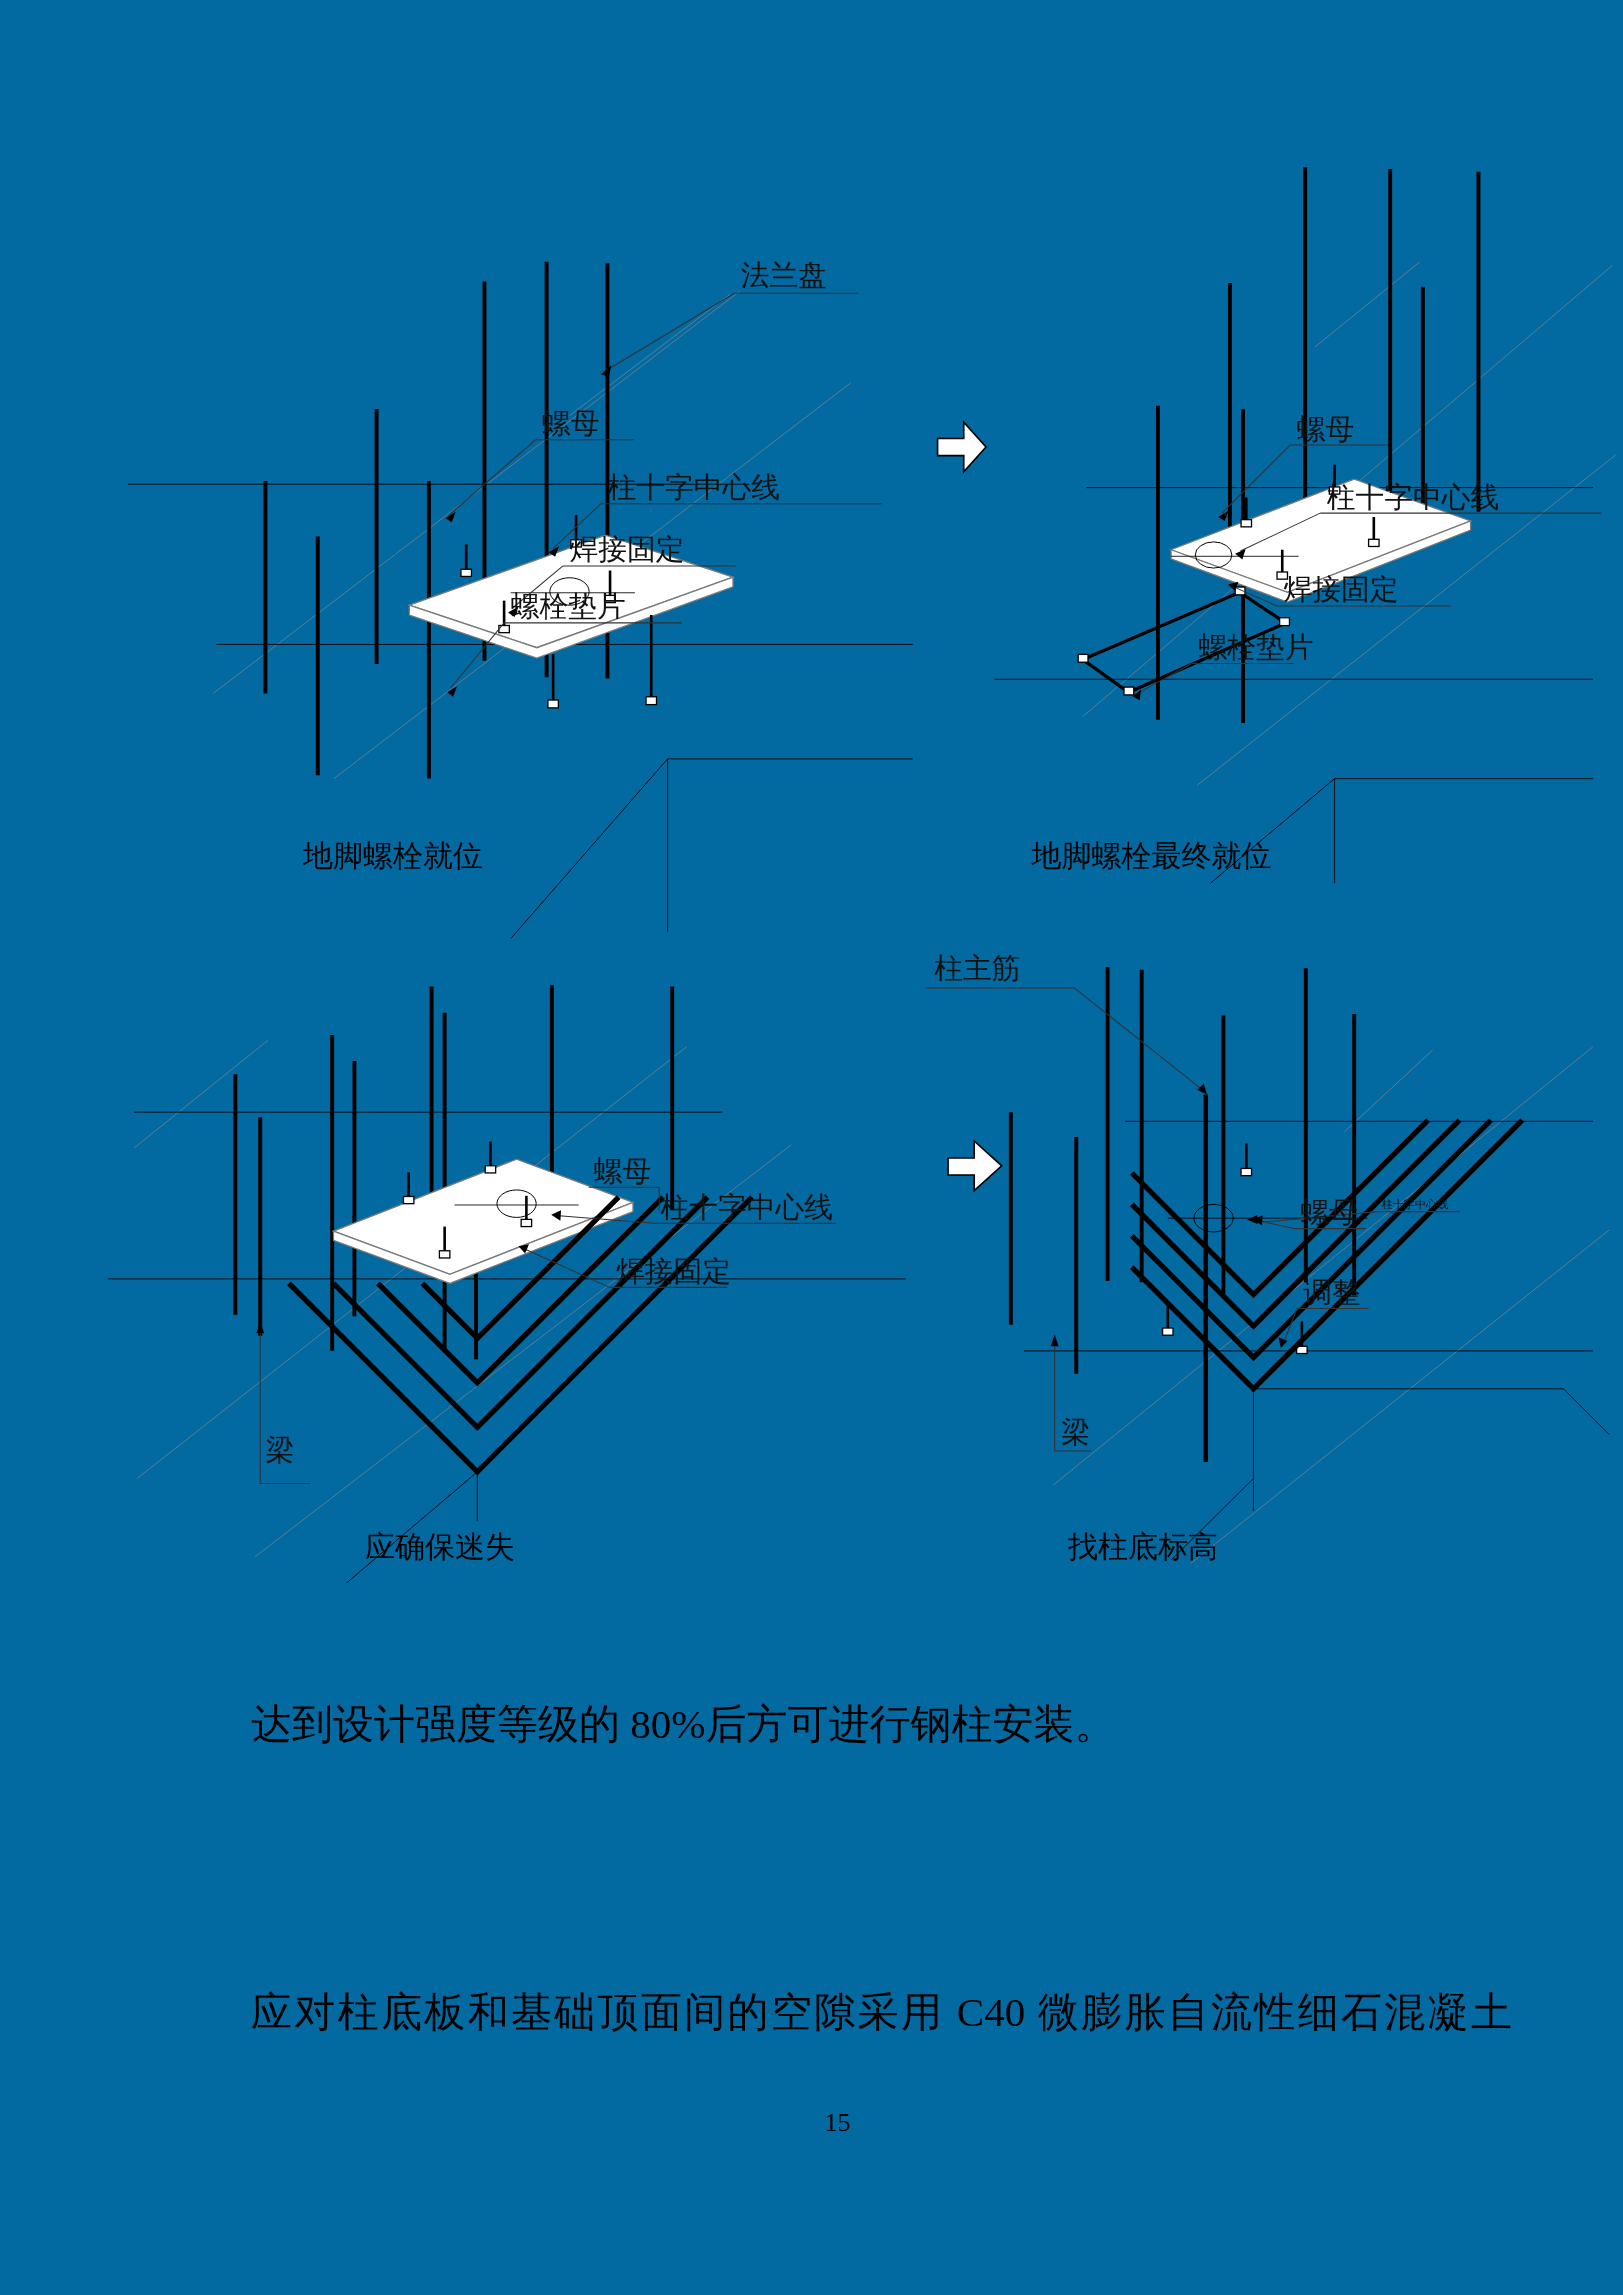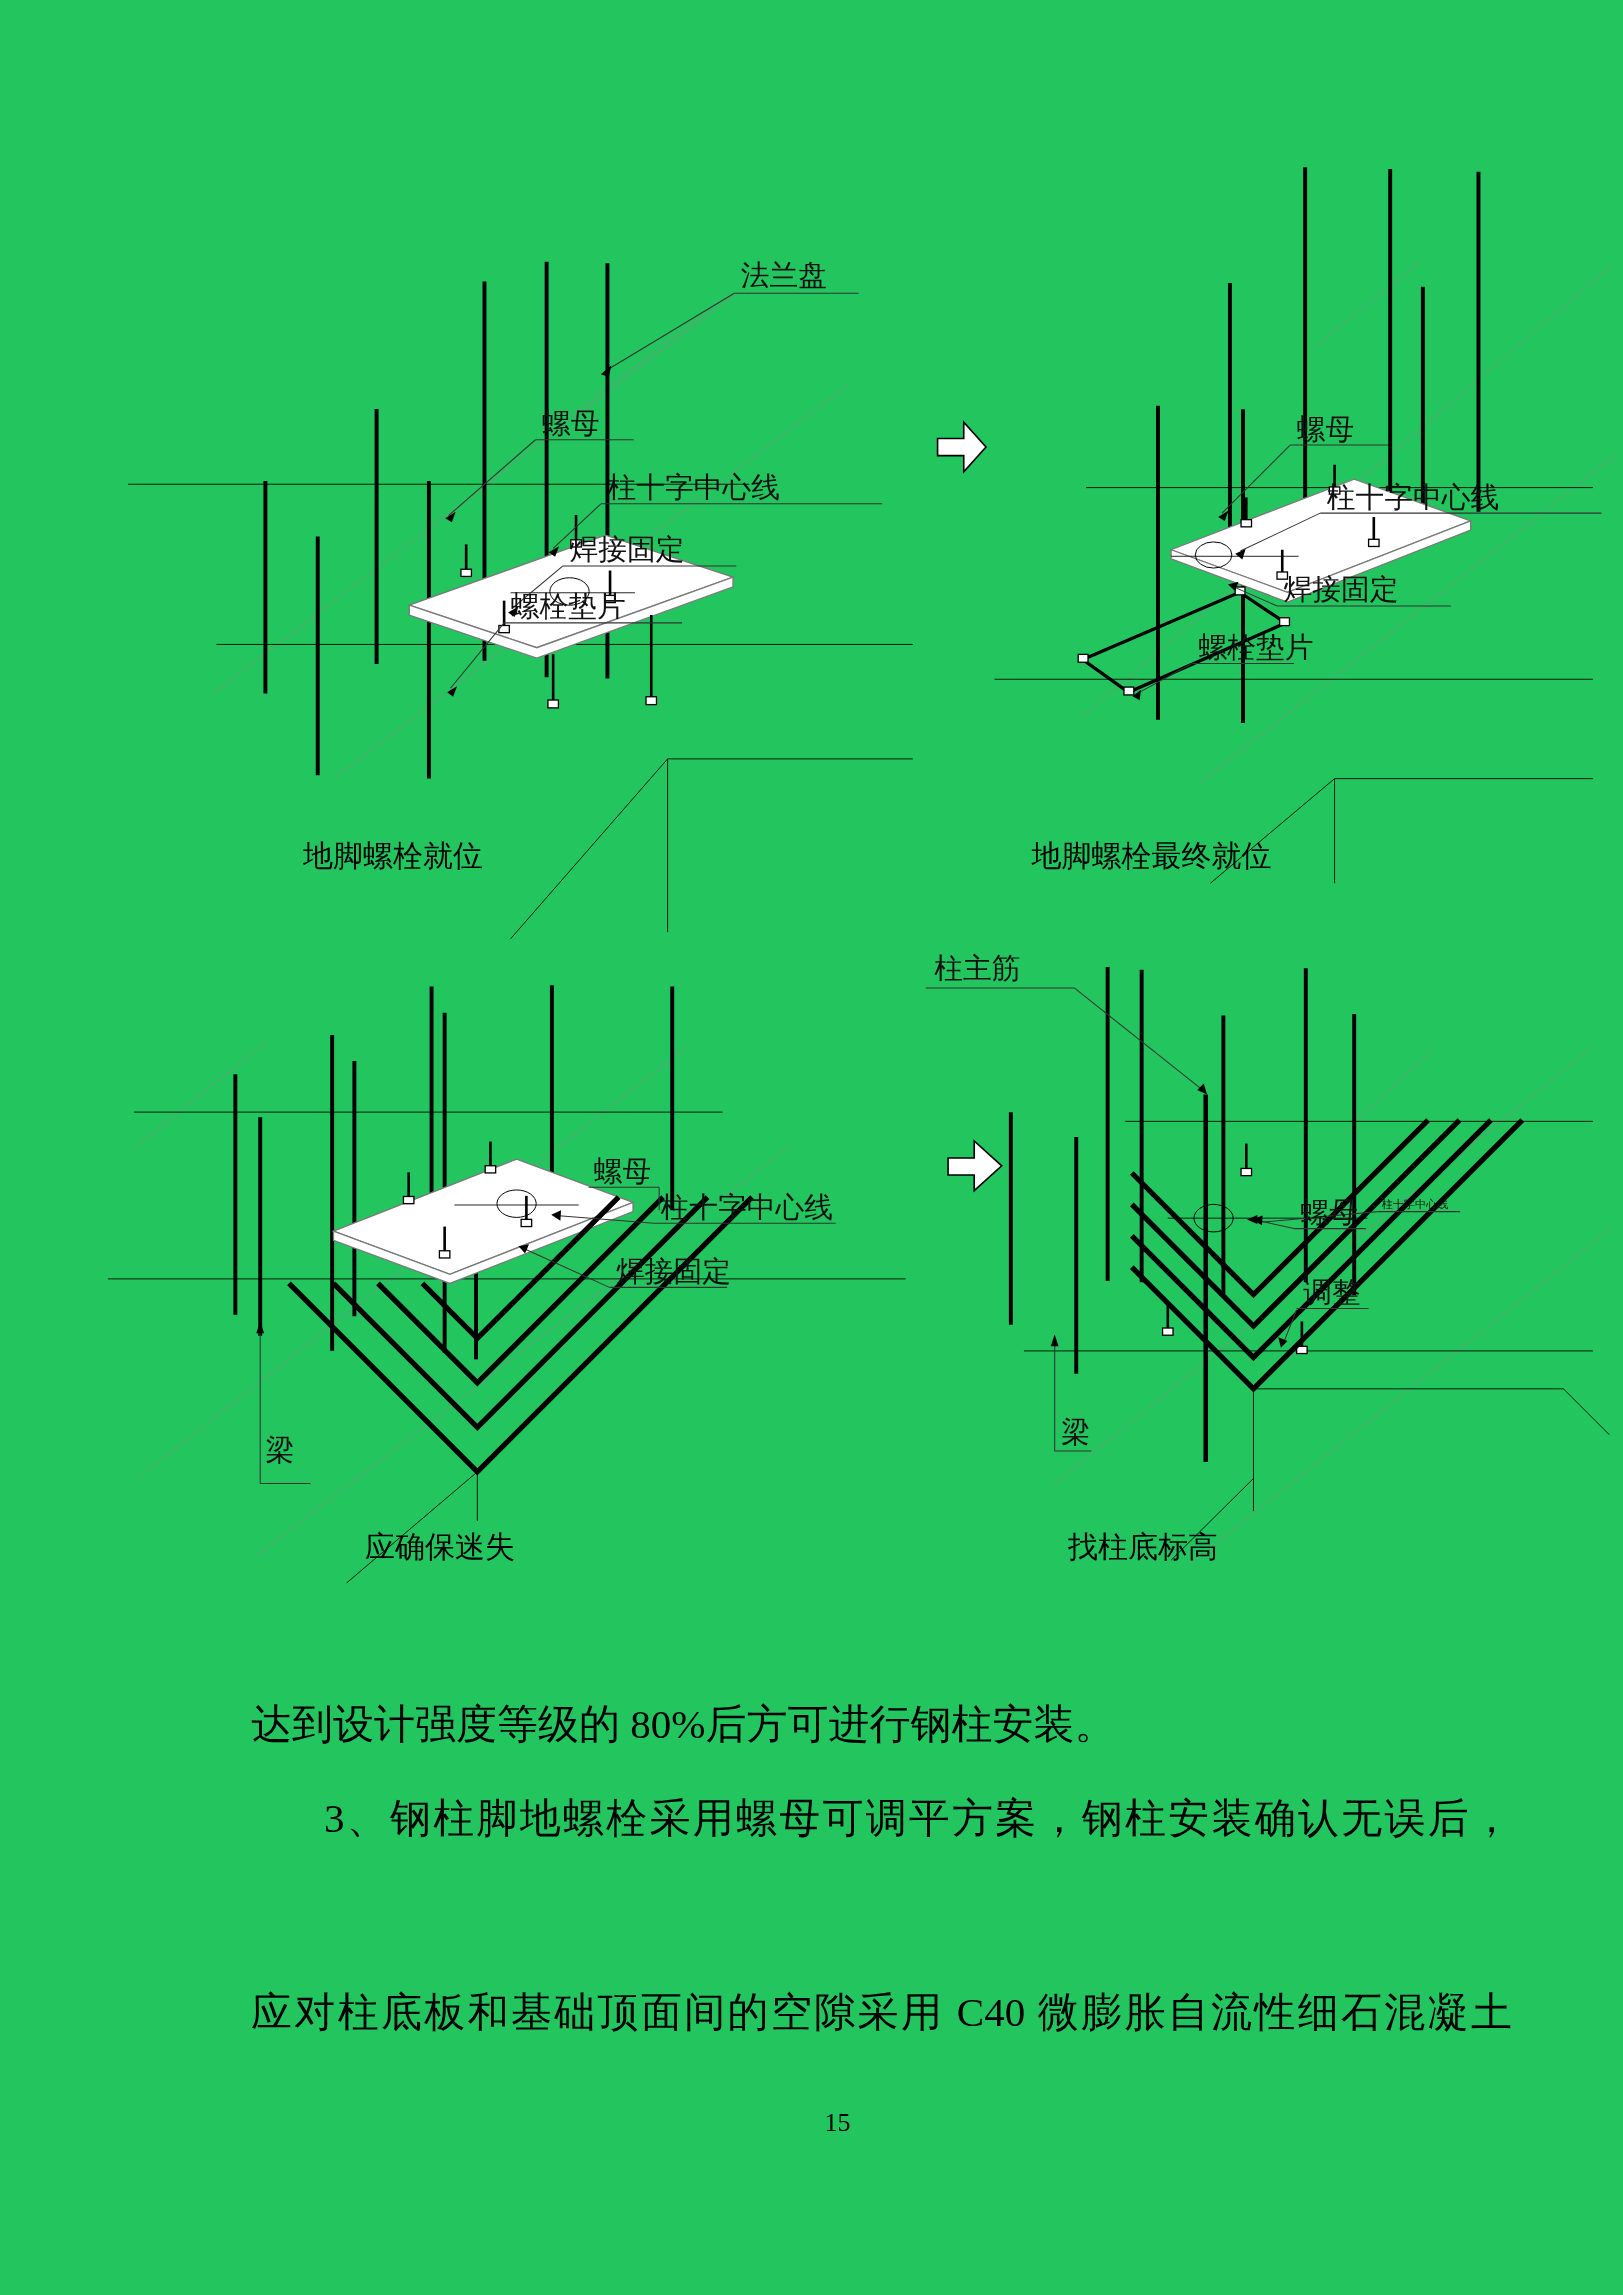--- a/index.html
+++ b/index.html
@@ -1,17 +1,17 @@
 <!DOCTYPE html>
 <html style="font-size:10.5px"><head>
 <meta charset="utf-8">
 <style>
   html,body{margin:0;padding:0;background:#888;}
   .page{
-    position:relative;width:1623px;height:2295px;background:#22c55e;
+    position:relative;width:1623px;height:2295px;background:#0369a1;
     overflow:hidden;font-family:"Liberation Serif","DejaVu Serif",serif;color:#000;
   }
   .dsvg{position:absolute;overflow:visible;}
   .dlabel{font-family:"DejaVu Sans","Liberation Sans",sans-serif;font-size:44px;fill:#111;}
   .dlabel-sm{font-family:"DejaVu Sans","Liberation Sans",sans-serif;font-size:17px;fill:#111;}
   .thin{stroke:#000;stroke-width:1.3;fill:none;}
   .persp{stroke:#8a8a8a;stroke-width:1;fill:none;}
   .bolt{stroke:#000;stroke-width:6;fill:none;}
   .boltT{stroke:#000;stroke-width:7;fill:none;}
   .stub{stroke:#000;stroke-width:4;fill:none;}
@@ -292,19 +292,18 @@
     <text class="dlabel" x="592" y="590">调整</text>
     <text class="dlabel" x="222" y="805">梁</text>
   </svg>
 
   <div class="caption" style="left:236px;top:839px;width:314px">地脚螺栓就位</div>
   <div class="caption" style="left:942px;top:839px;width:419px">地脚螺栓最终就位</div>
   <div class="caption" style="left:283px;top:1530px;width:314px">应确保迷失</div>
   <div class="caption" style="left:986px;top:1530px;width:314px">找柱底标高</div>
 
   <div class="bodyline" style="left:251px;top:1699px">达到设计强度等级的 80%后方可进行钢柱安装。</div>
-  <div class="bodyline just" style="left:324px;top:1793px;width:1188px">3、钢柱脚地螺栓采用螺母可调平方案，钢柱安装确认无误后，</div>
   <div class="bodyline just" style="left:251px;top:1987px;width:1261px">应对柱底板和基础顶面间的空隙采用 C40 微膨胀自流性细石混凝土</div>
 
   <div class="pagenum">15</div>
 
 </div>
 
 
 </body></html>

